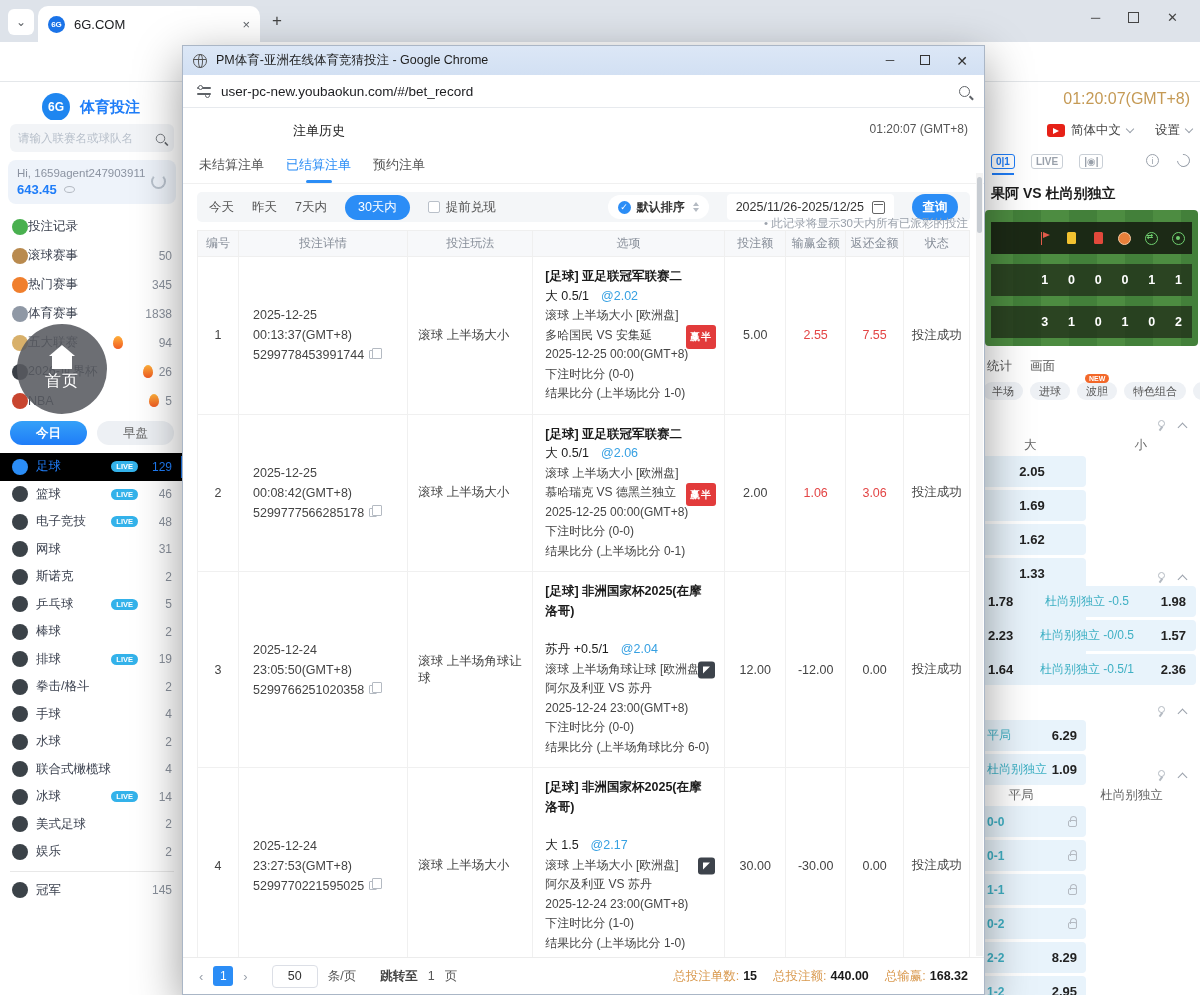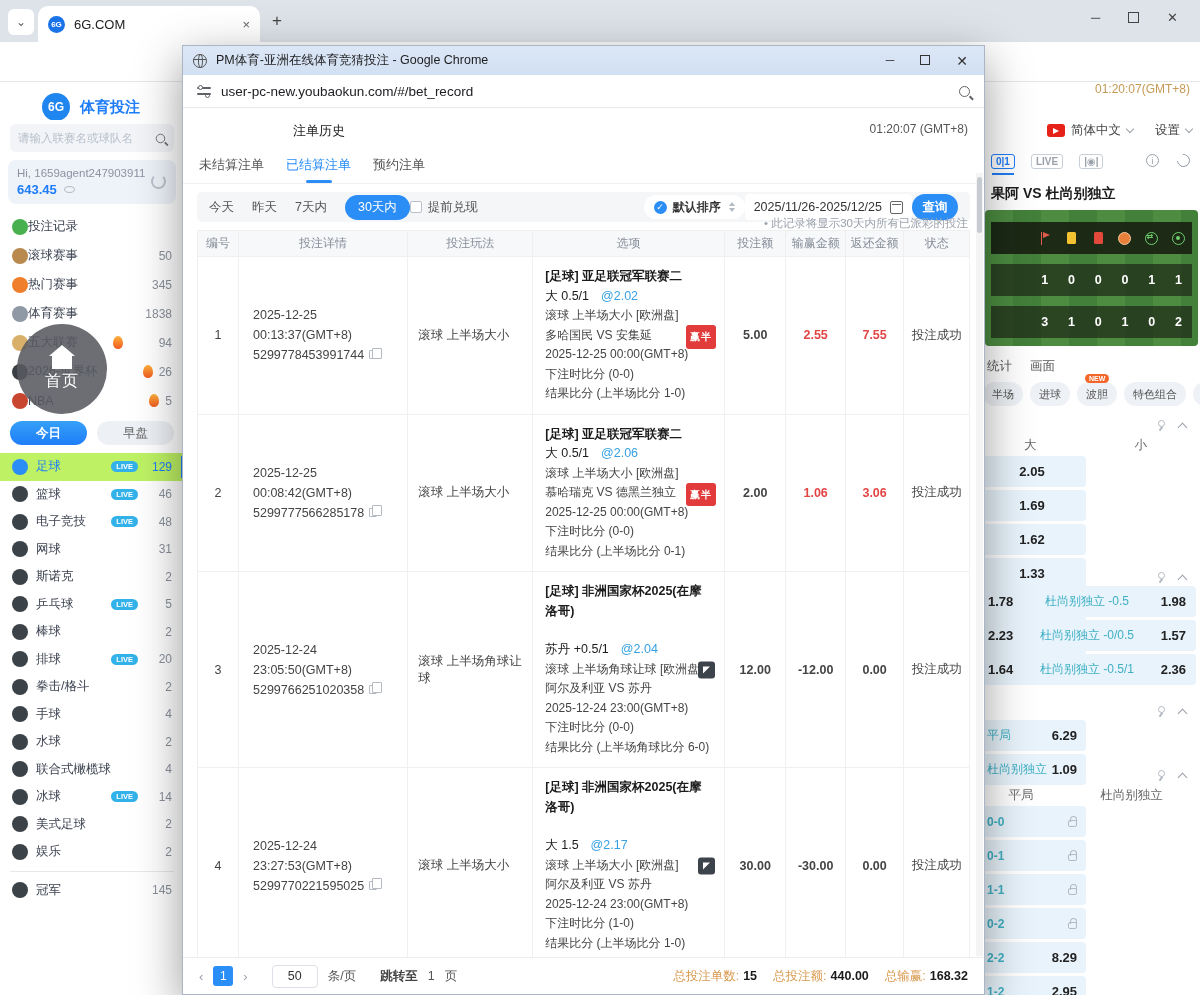--- a/index.html
+++ b/index.html
@@ -46,55 +46,55 @@
   .mrow .cnt{margin-left:auto;color:#8a919c;font-size:12px}
   .cic{width:16px;height:16px;border-radius:50%;flex:0 0 16px}
   .flame{width:10px;height:13px;background:linear-gradient(#ffb03a,#f05a22);border-radius:50% 50% 50% 50%/60% 60% 40% 40%;
     flex:0 0 10px}
   .daybtns{display:flex;gap:10px;padding:6px 10px 8px}
   .btn-today{flex:1;height:24px;border-radius:13px;background:linear-gradient(#35a1f8,#1f7df8);color:#fff;
     font-size:12.5px;font-weight:bold;display:flex;align-items:center;justify-content:center}
   .btn-early{flex:1;height:24px;border-radius:13px;background:#edf0f4;color:#666;font-size:12.5px;
     display:flex;align-items:center;justify-content:center}
   .srow{display:flex;align-items:center;height:27.5px;padding:0 12px;font-size:12.5px;color:#3c4250;gap:8px;position:relative}
-  .srow.active{background:#bef264;color:#1f7df8}
+  .srow.active{background:#000000;color:#1f7df8}
   .srow.active::after{content:"";position:absolute;right:0;top:3px;bottom:3px;width:3px;background:#1f7df8}
   .live{background:#33b2ea;color:#fff;font-size:7.5px;font-weight:bold;padding:1px 5px;border-radius:7px;margin-left:auto}
   .srow .cnt{color:#8a919c;font-size:12px;width:26px;text-align:right}
   .srow .cnt.noLive{margin-left:auto}
   .srow.active .cnt{color:#1f7df8}
   .sdivider{border-top:1px solid #e8e8e8;margin:5px 10px}
   .home-ol{position:absolute;left:17px;top:242px;width:90px;height:90px;border-radius:50%;
     background:rgba(88,90,96,.88);z-index:20;display:flex;flex-direction:column;align-items:center;justify-content:center;gap:2px}
   .home-ol .lbl{color:#fff;font-size:16px;letter-spacing:1px}
 
   
   .rpanel{position:absolute;left:975px;top:0;width:225px;bottom:0;background:#fff}
-  .rtime{position:absolute;right:10px;top:0;font-size:12px;color:#c59a55}
+  .rtime{position:absolute;right:10px;top:8px;font-size:16px;color:#c59a55}
   .rlang{position:absolute;right:8px;top:40px;display:flex;align-items:center;gap:6px;font-size:12.5px;color:#444}
   .yt{width:18px;height:13px;background:#e62117;border-radius:3px;position:relative}
   .yt::after{content:"";position:absolute;left:6px;top:3.5px;border-left:6px solid #fff;border-top:3px solid transparent;border-bottom:3px solid transparent}
   .chev{display:inline-block;width:6px;height:6px;border-right:1.5px solid #9aa1ab;border-bottom:1.5px solid #9aa1ab;transform:rotate(45deg);margin-top:-3px}
   .vtabs{position:absolute;left:16px;top:72px;display:flex;gap:16px;align-items:center;font-size:10px;font-weight:bold}
   .vtab{color:#9aa1ab;border:1px solid #c9cfd6;border-radius:3px;padding:1px 4px}
   .vtab.on{color:#1f7df8;border-color:#1f7df8;position:relative}
   .vtab.on::after{content:"";position:absolute;left:0;right:0;bottom:-7px;height:2px;background:#1f7df8}
   .vright{position:absolute;right:10px;top:72px;display:flex;gap:18px;color:#9aa1ab;font-size:12px}
   .teams{position:absolute;left:16px;top:103px;font-size:14px;font-weight:bold;color:#1b1b1b}
   .field{position:absolute;left:10px;top:128px;right:2px;height:136px;border-radius:4px;overflow:hidden;
     background:repeating-linear-gradient(90deg,#4d8c41 0 28px,#43803a 28px 56px)}
   .statband{position:absolute;left:6px;right:6px;height:32px;display:flex;align-items:center}
   .statband.hdr{background:rgba(22,28,16,.88);top:12px}
   .statband.r1{background:rgba(30,40,22,.72);top:54px}
   .statband.r2{background:rgba(30,40,22,.72);top:96px}
   .statcell{width:28px;text-align:center;color:#fff;font-size:12.5px;font-weight:bold;display:flex;justify-content:center}
   .statspacer{width:42px}
   .subtabs{position:absolute;left:12px;top:276px;display:flex;gap:18px;font-size:12.5px;color:#555}
   .pillrow{position:absolute;left:8px;top:300px;right:4px;display:flex;gap:7px;align-items:center}
-  .fpill{height:24px;padding:0 9px;border-radius:12px;background:#eef1f5;color:#555;font-size:11px;
+  .fpill{height:18px;padding:0 9px;border-radius:12px;background:#eef1f5;color:#555;font-size:11px;
     display:flex;align-items:center;position:relative;white-space:nowrap}
   .newb{position:absolute;top:-8px;left:8px;background:#f3682a;color:#fff;font-size:7px;font-weight:bold;
     padding:1px 4px;border-radius:5px}
   .opanel{position:absolute;left:0;right:4px}
   .phead{height:18px;display:flex;justify-content:flex-end;gap:14px;padding-right:10px;align-items:center}
   .pin{width:10px;height:10px;position:relative}
   .pin::before{content:"";position:absolute;left:3px;top:0;width:5px;height:5px;border:1.5px solid #b4bac2;border-radius:50%}
   .pin::after{content:"";position:absolute;left:5px;top:6px;width:1.5px;height:5px;background:#b4bac2;transform:rotate(35deg)}
   .chevup{width:7px;height:7px;border-left:1.6px solid #9aa1ab;border-top:1.6px solid #9aa1ab;transform:rotate(45deg);margin-top:4px}
   .collab{display:flex;justify-content:space-around;font-size:12.5px;color:#666;height:22px;align-items:center}
@@ -127,21 +127,21 @@
   .tune i{position:absolute;width:5px;height:5px;border-radius:50%;background:#fff;border:1.6px solid #5f6368}
   .tune i.a{left:1px;top:0}.tune i.b{right:1px;bottom:-1px}
   .pbody{position:absolute;top:63px;left:0;right:0;bottom:0;background:#fff;overflow:hidden}
   .ptop{display:flex;justify-content:space-between;padding:13px 16px 8px 110px;font-size:13px;color:#222}
   .ptop .clock{color:#555;font-size:12px}
   .ptabs{display:flex;gap:22px;padding:8px 16px 0;font-size:13px;color:#555;border-bottom:1px solid #f0f0f0;position:relative}
   .ptabs .t{padding-bottom:9px}
   .ptabs .t.on{color:#2b8df6;position:relative}
   .ptabs .t.on::after{content:"";position:absolute;left:50%;transform:translateX(-50%);bottom:0;width:26px;height:3px;border-radius:2px;background:#2b8df6}
   .pnote{position:absolute;right:16px;top:12px;font-size:11.5px;color:#9aa1ab}
-  .fbar{margin:8px 14px;height:30px;background:#f4f6f8;border-radius:5px;display:flex;align-items:center;
+  .fbar{margin:8px 14px;height:30px;background:#f4f6f8;border-radius:5px;display:flex;align-items:center;gap:18px;
     padding:0 12px;font-size:12.5px;color:#555}
   .fday.on{background:#2b8df6;color:#fff;border-radius:13px;padding:4px 13px}
   .ckbox{width:12px;height:12px;border:1px solid #b9c0c9;border-radius:2px;background:#fff}
   .sortsel{margin-left:auto;background:#fff;border-radius:15px;height:24px;display:flex;align-items:center;gap:6px;
     padding:0 10px;font-size:12px;color:#333}
   .ckc{width:13px;height:13px;border-radius:50%;background:#2b8df6;color:#fff;font-size:9px;display:flex;align-items:center;justify-content:center}
   .updn{display:flex;flex-direction:column;gap:2px;margin-left:2px}
   .updn i{width:0;height:0;border-left:3.5px solid transparent;border-right:3.5px solid transparent}
   .updn .u{border-bottom:4px solid #b4bac2}.updn .d{border-top:4px solid #b4bac2}
   .datebox{background:#fff;border-radius:4px;height:26px;display:flex;align-items:center;gap:8px;padding:0 9px;
@@ -158,21 +158,21 @@
   td.cplay{padding-left:10px;color:#333}
   td.copt{padding:10px 10px 10px 12px;position:relative;line-height:19.5px;font-size:12px;color:#9aa1ab}
   .ln-league{color:#1b1b1b;font-weight:bold;font-size:12.5px}
   .ln-pick{color:#1b1b1b;font-size:12.5px}
   .ln-pick .odds{color:#36a0e2;margin-left:12px}
   .badge-win{position:absolute;right:8px;top:68px;background:#e23b3b;color:#fff;font-size:10px;font-weight:bold;
     padding:2px 4px;border-radius:3px;letter-spacing:1px}
   .cicon{position:absolute;right:9px;top:50%;transform:translateY(-50%);width:17px;height:17px;border-radius:3px;
     background:#3d434b;display:flex;align-items:center;justify-content:center}
   .cicon::after{content:"";width:0;height:0;border-left:7px solid #fff;border-bottom:7px solid transparent}
-  td.cnum{text-align:center;font-weight:bold;color:#1b1b1b}
+  td.cnum{text-align:center;font-weight:normal;color:#1b1b1b}
   td.cnum.red{color:#e34545}
   td.cstatus{text-align:center;color:#333}
   .copyic{display:inline-block;width:8px;height:9px;border:1.2px solid #b4bac2;border-radius:1px;position:relative;margin-left:5px}
   .copyic::after{content:"";position:absolute;left:2px;top:-3.5px;width:8px;height:9px;border:1.2px solid #b4bac2;border-radius:1px;background:#fff}
   .pfoot{position:absolute;left:0;right:0;bottom:0;height:37px;background:#fff;border-top:1px solid #ececec;
     display:flex;align-items:center;gap:10px;padding:0 16px;font-size:12.5px;color:#555}
   .pgbtn{color:#9aa1ab;font-size:13px}
   .pgcur{width:20px;height:20px;background:#2b8df6;color:#fff;border-radius:3px;display:flex;align-items:center;justify-content:center;font-size:12px}
   .ppbox{width:46px;height:23px;border:1px solid #dcdfe6;border-radius:4px;display:flex;align-items:center;justify-content:center;color:#333}
   .totals{margin-left:auto;display:flex;gap:16px;align-items:center}
@@ -338,21 +338,21 @@
           </div>
           <div class="srow">
             <span class="cic" style="background: rgb(59, 66, 72);"></span>
             <span>棒球</span>
             <span class="cnt noLive">2</span>
           </div>
           <div class="srow">
             <span class="cic" style="background: rgb(59, 66, 72);"></span>
             <span>排球</span>
             <span class="live">LIVE</span>
-            <span class="cnt">20</span>
+            <span class="cnt">19</span>
           </div>
           <div class="srow">
             <span class="cic" style="background: rgb(59, 66, 72);"></span>
             <span>拳击/格斗</span>
             <span class="cnt noLive">2</span>
           </div>
           <div class="srow">
             <span class="cic" style="background: rgb(59, 66, 72);"></span>
             <span>手球</span>
             <span class="cnt noLive">4</span>

